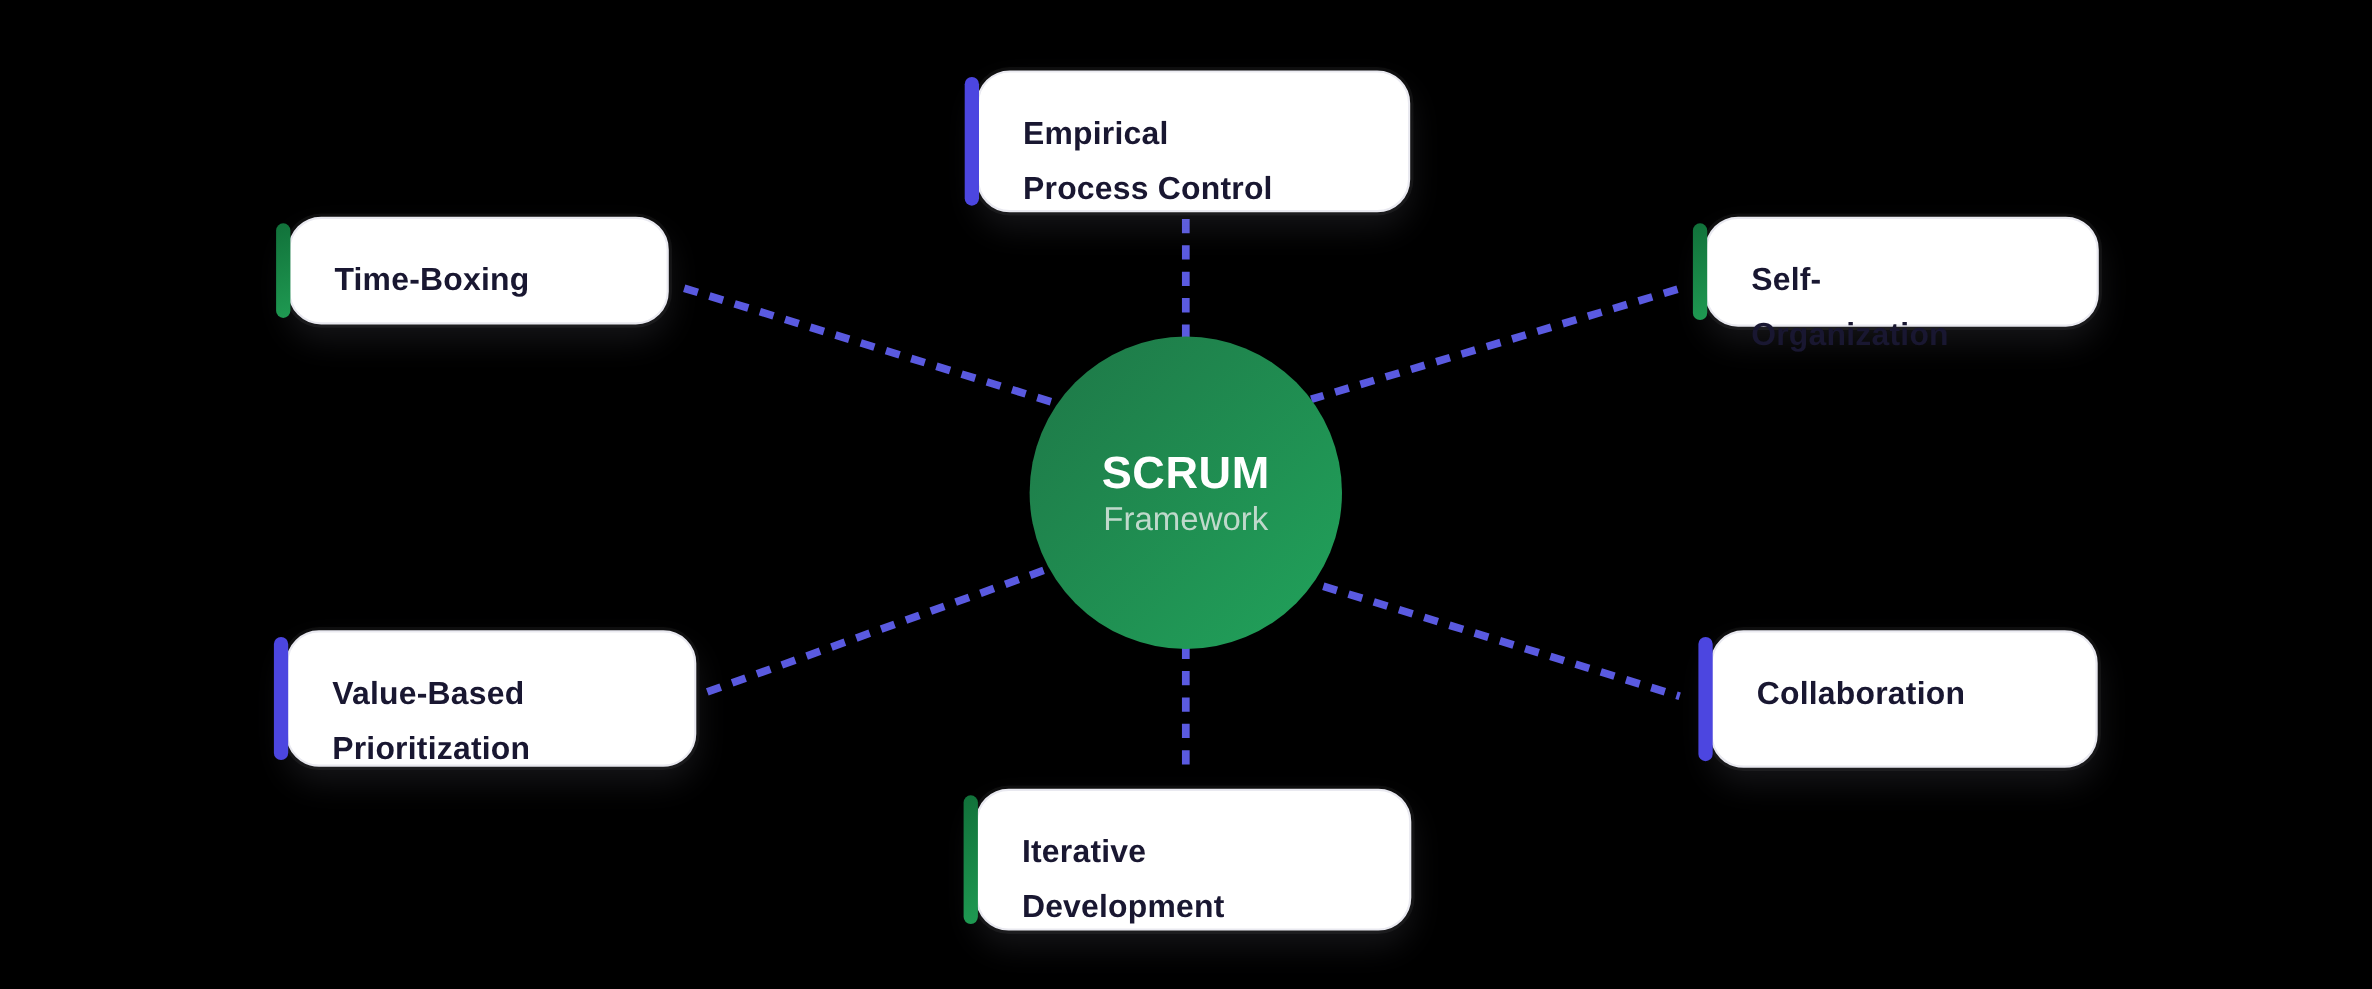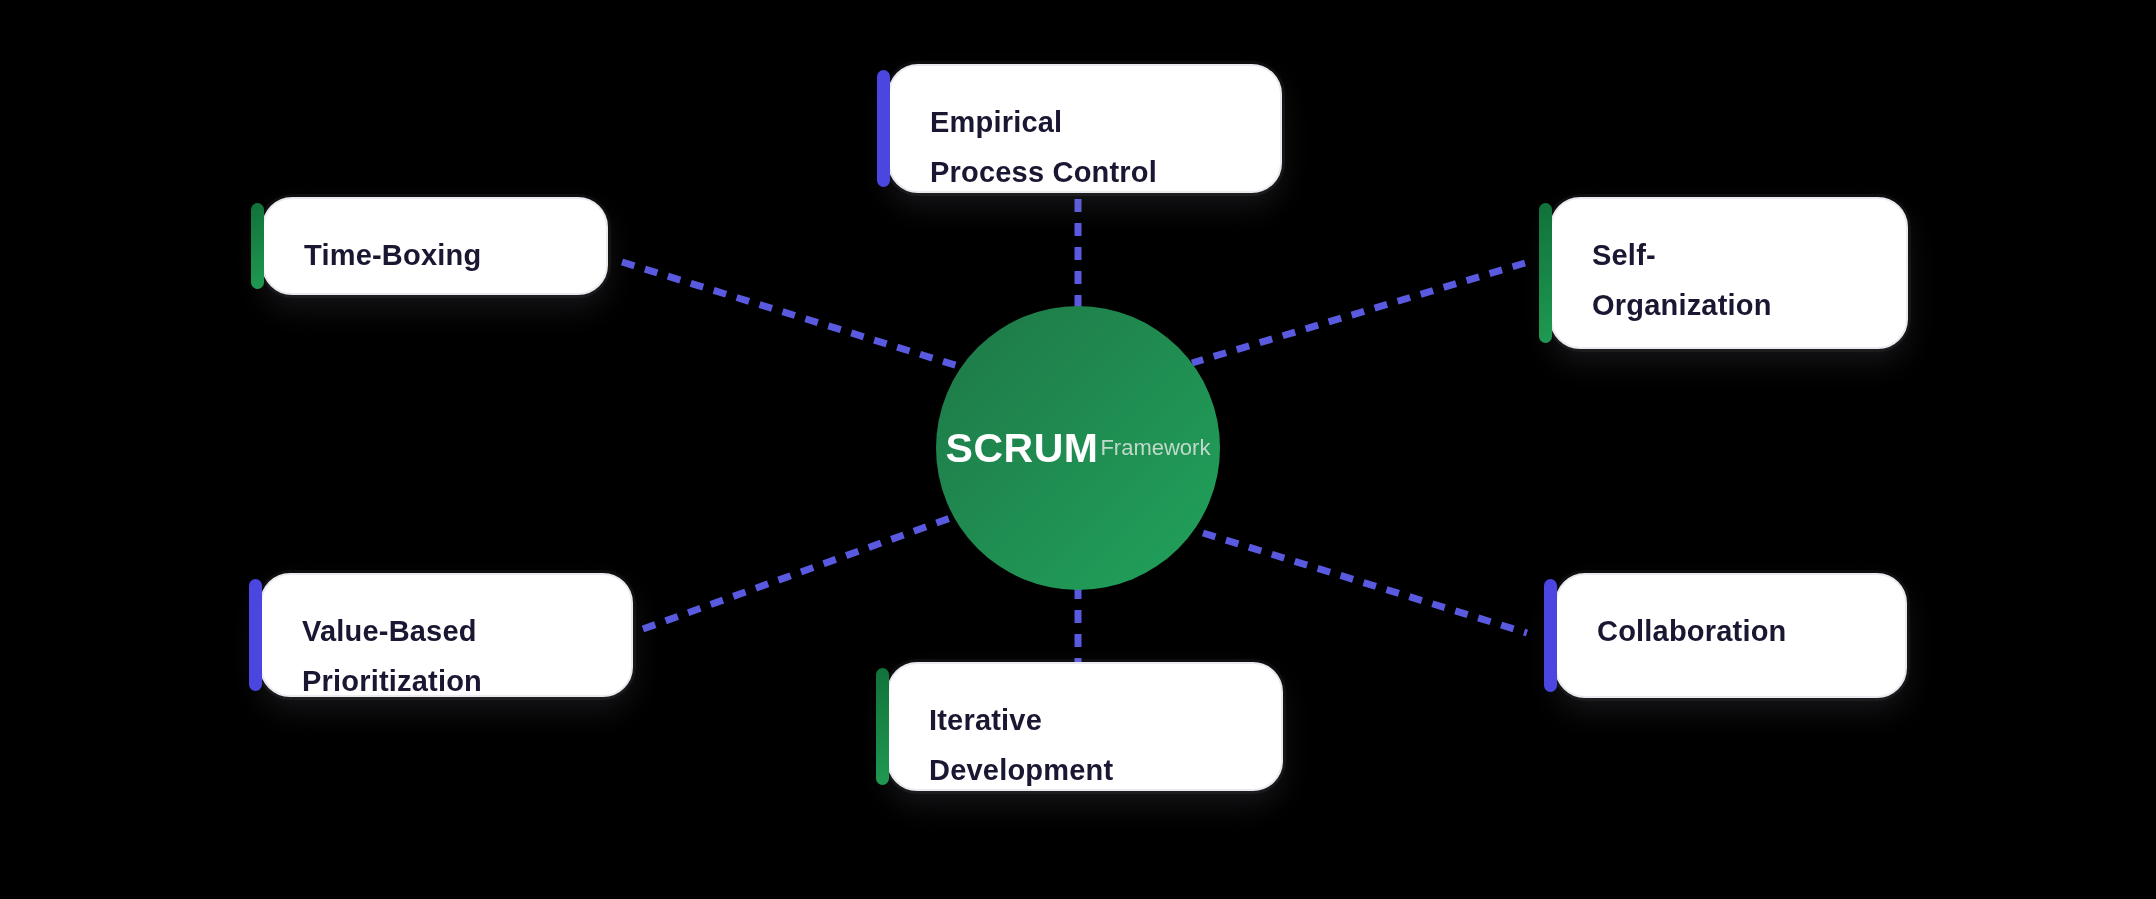--- a/index.html
+++ b/index.html
@@ -55,49 +55,49 @@
     top: 4px;
     bottom: 4px;
     width: 13px;
     border-radius: 7px;
   }
   .accent-indigo { background: var(--accent-indigo, #4C46E0); }
   .accent-green  { background: linear-gradient(160deg, var(--accent-green-from, #11713A), var(--accent-green-to, #1F9A52)); }
 
   .card-empirical   { left: 888px;  top: 64px;  width: 394px; height: 129px; }
   .card-timeboxing  { left: 262px;  top: 197px; width: 346px; height: 98px; }
-  .card-selforg     { left: 1550px; top: 197px; width: 358px; height: 152px; }
+  .card-selforg     { left: 1550px; top: 197px; width: 358px; height: 100px; }
   .card-valuebased  { left: 260px;  top: 573px; width: 373px; height: 124px; }
   .card-collab      { left: 1555px; top: 573px; width: 352px; height: 125px; }
-  .card-iterative   { left: 887px;  top: 662px; width: 396px; height: 129px; }
+  .card-iterative   { left: 887px;  top: 717px; width: 396px; height: 129px; }
 
   
   .center-node {
     position: absolute;
     z-index: 2;
     left: 936px;
     top: 306px;
     width: 284px;
     height: 284px;
     border-radius: 50%;
     background: linear-gradient(135deg, var(--circle-from, #1E7747) 0%, var(--circle-to, #21A35B) 100%);
     display: flex;
-    flex-direction: row;
+    flex-direction: column;
     align-items: center;
     justify-content: center;
     gap: 2px;
   }
   .center-title {
     font-size: 41px;
     font-weight: 700;
     letter-spacing: 0.5px;
     color: #FFFFFF;
   }
   .center-subtitle {
-    font-size: 22px;
+    font-size: 30px;
     font-weight: 400;
     color: var(--subtitle-text, #BFD9CB);
   }
 </style>
 </head>
 <body>
 
 <div class="stage">
 
   <svg class="connectors" width="2156" height="899" viewBox="0 0 2156 899">

